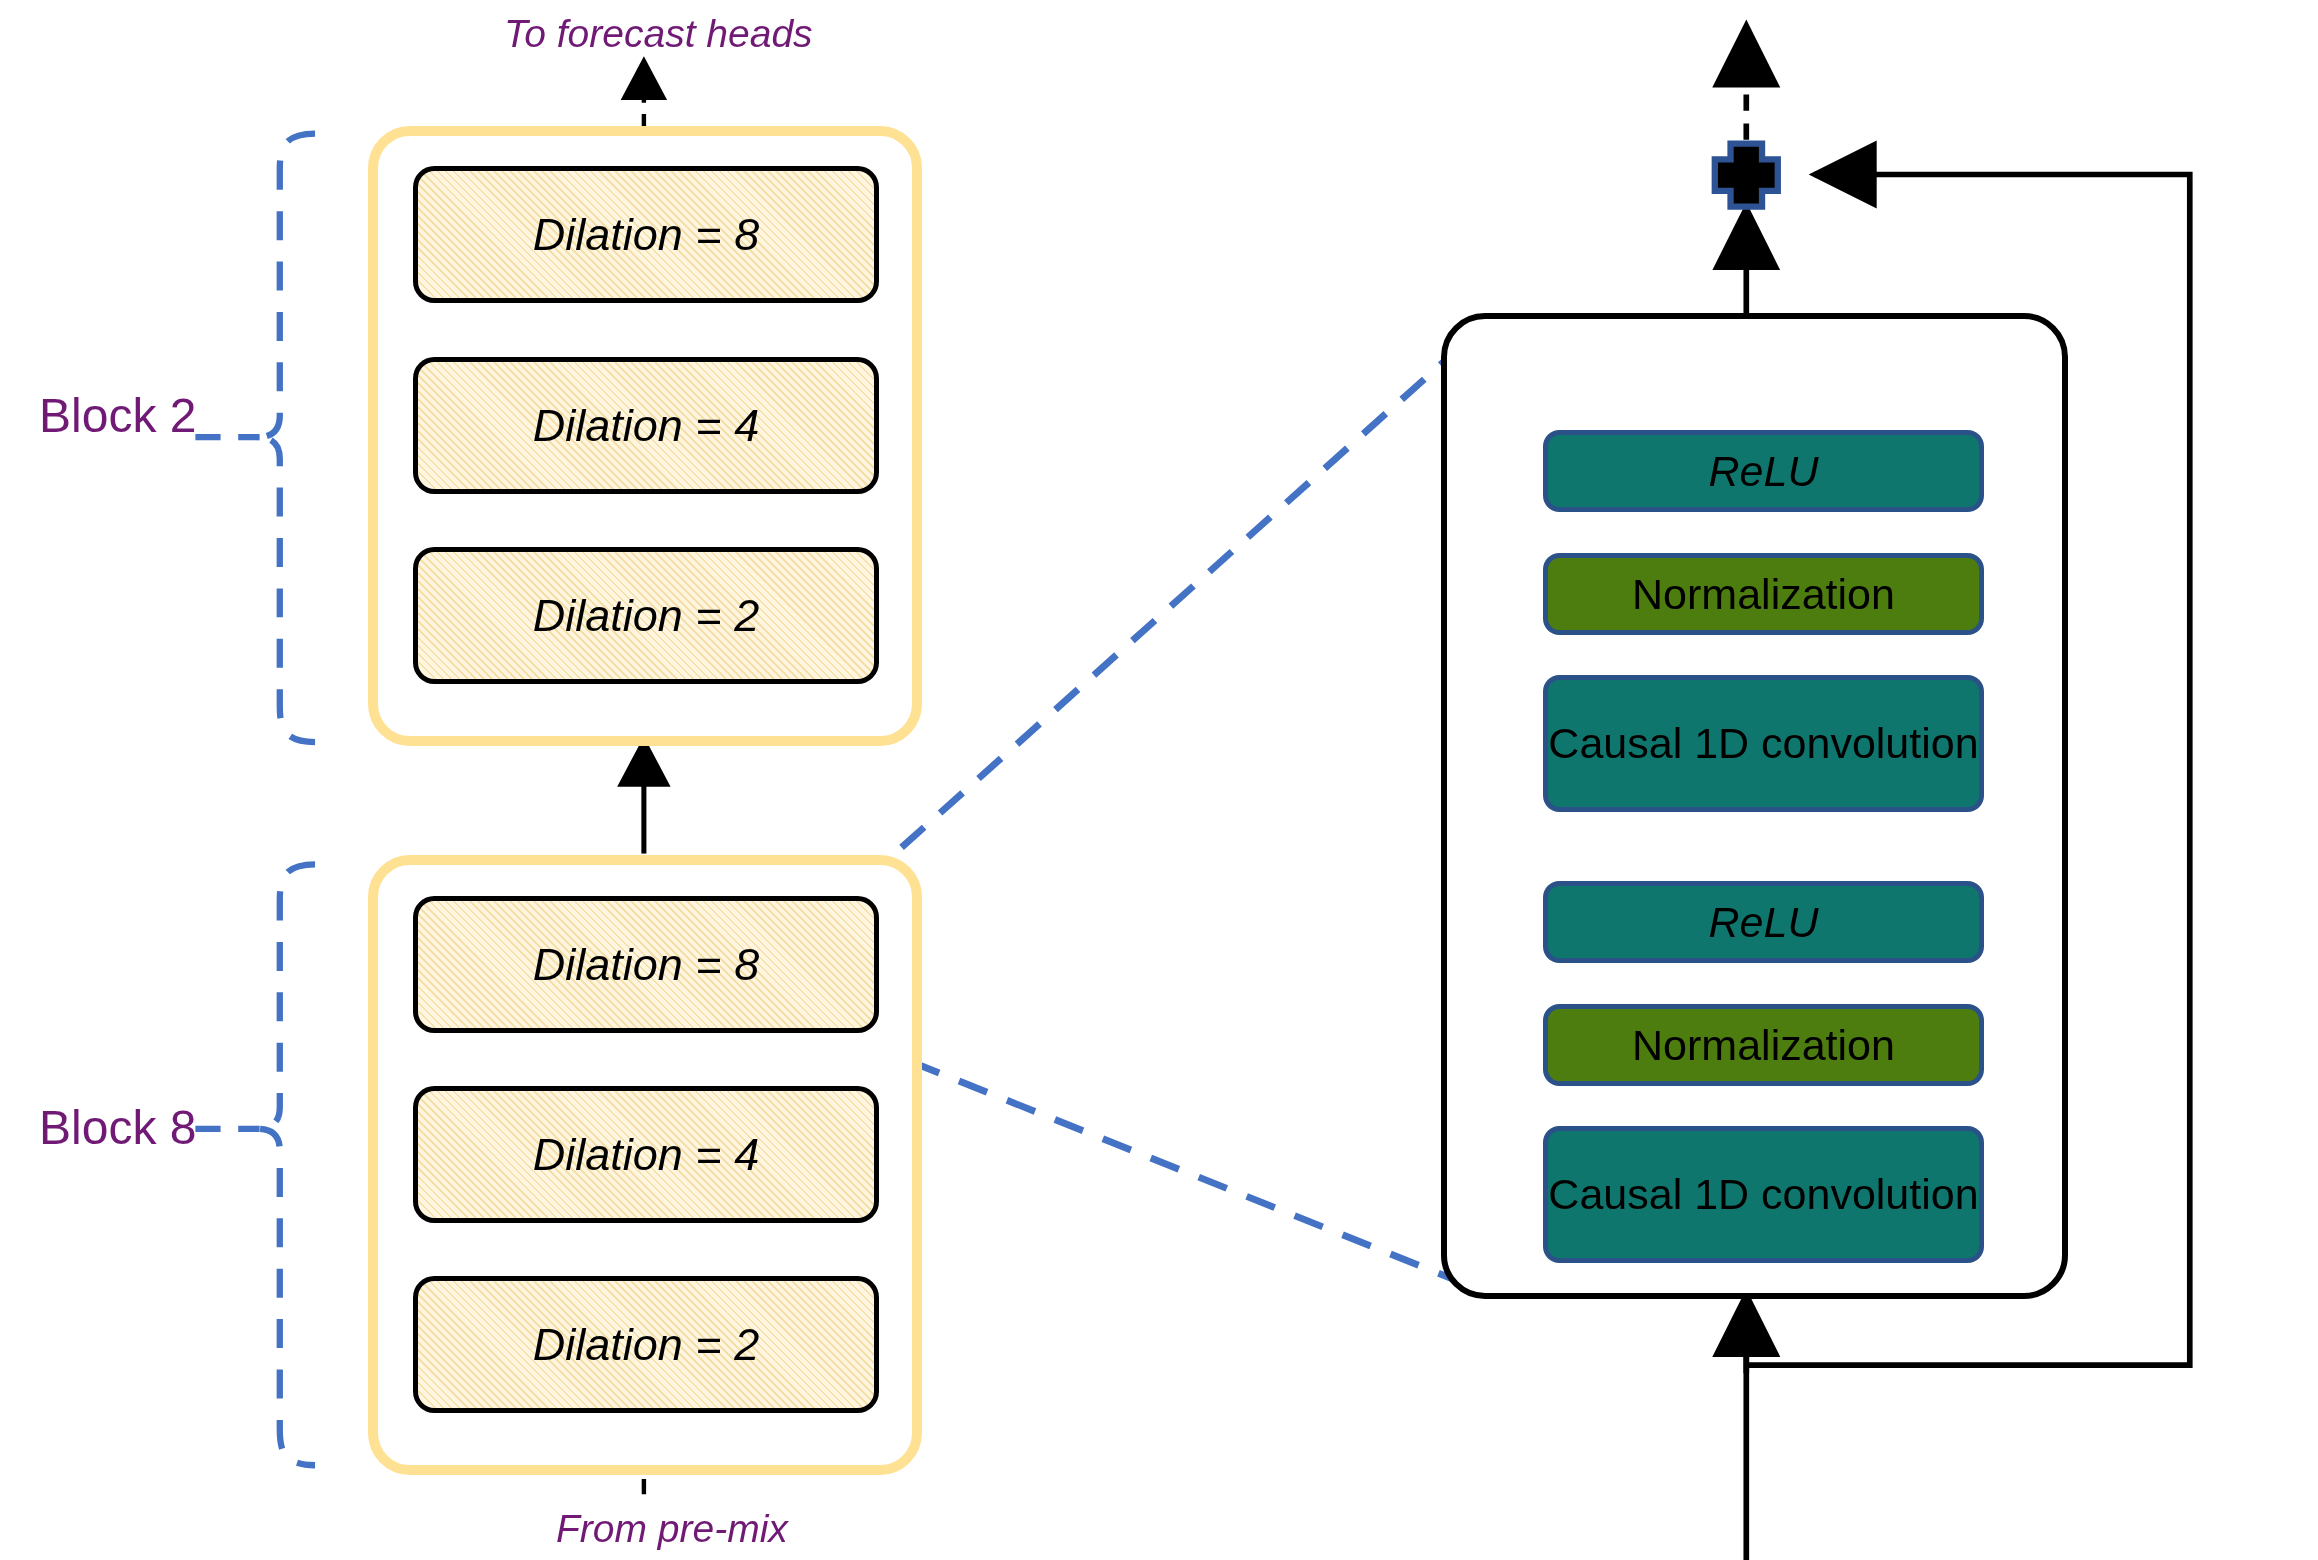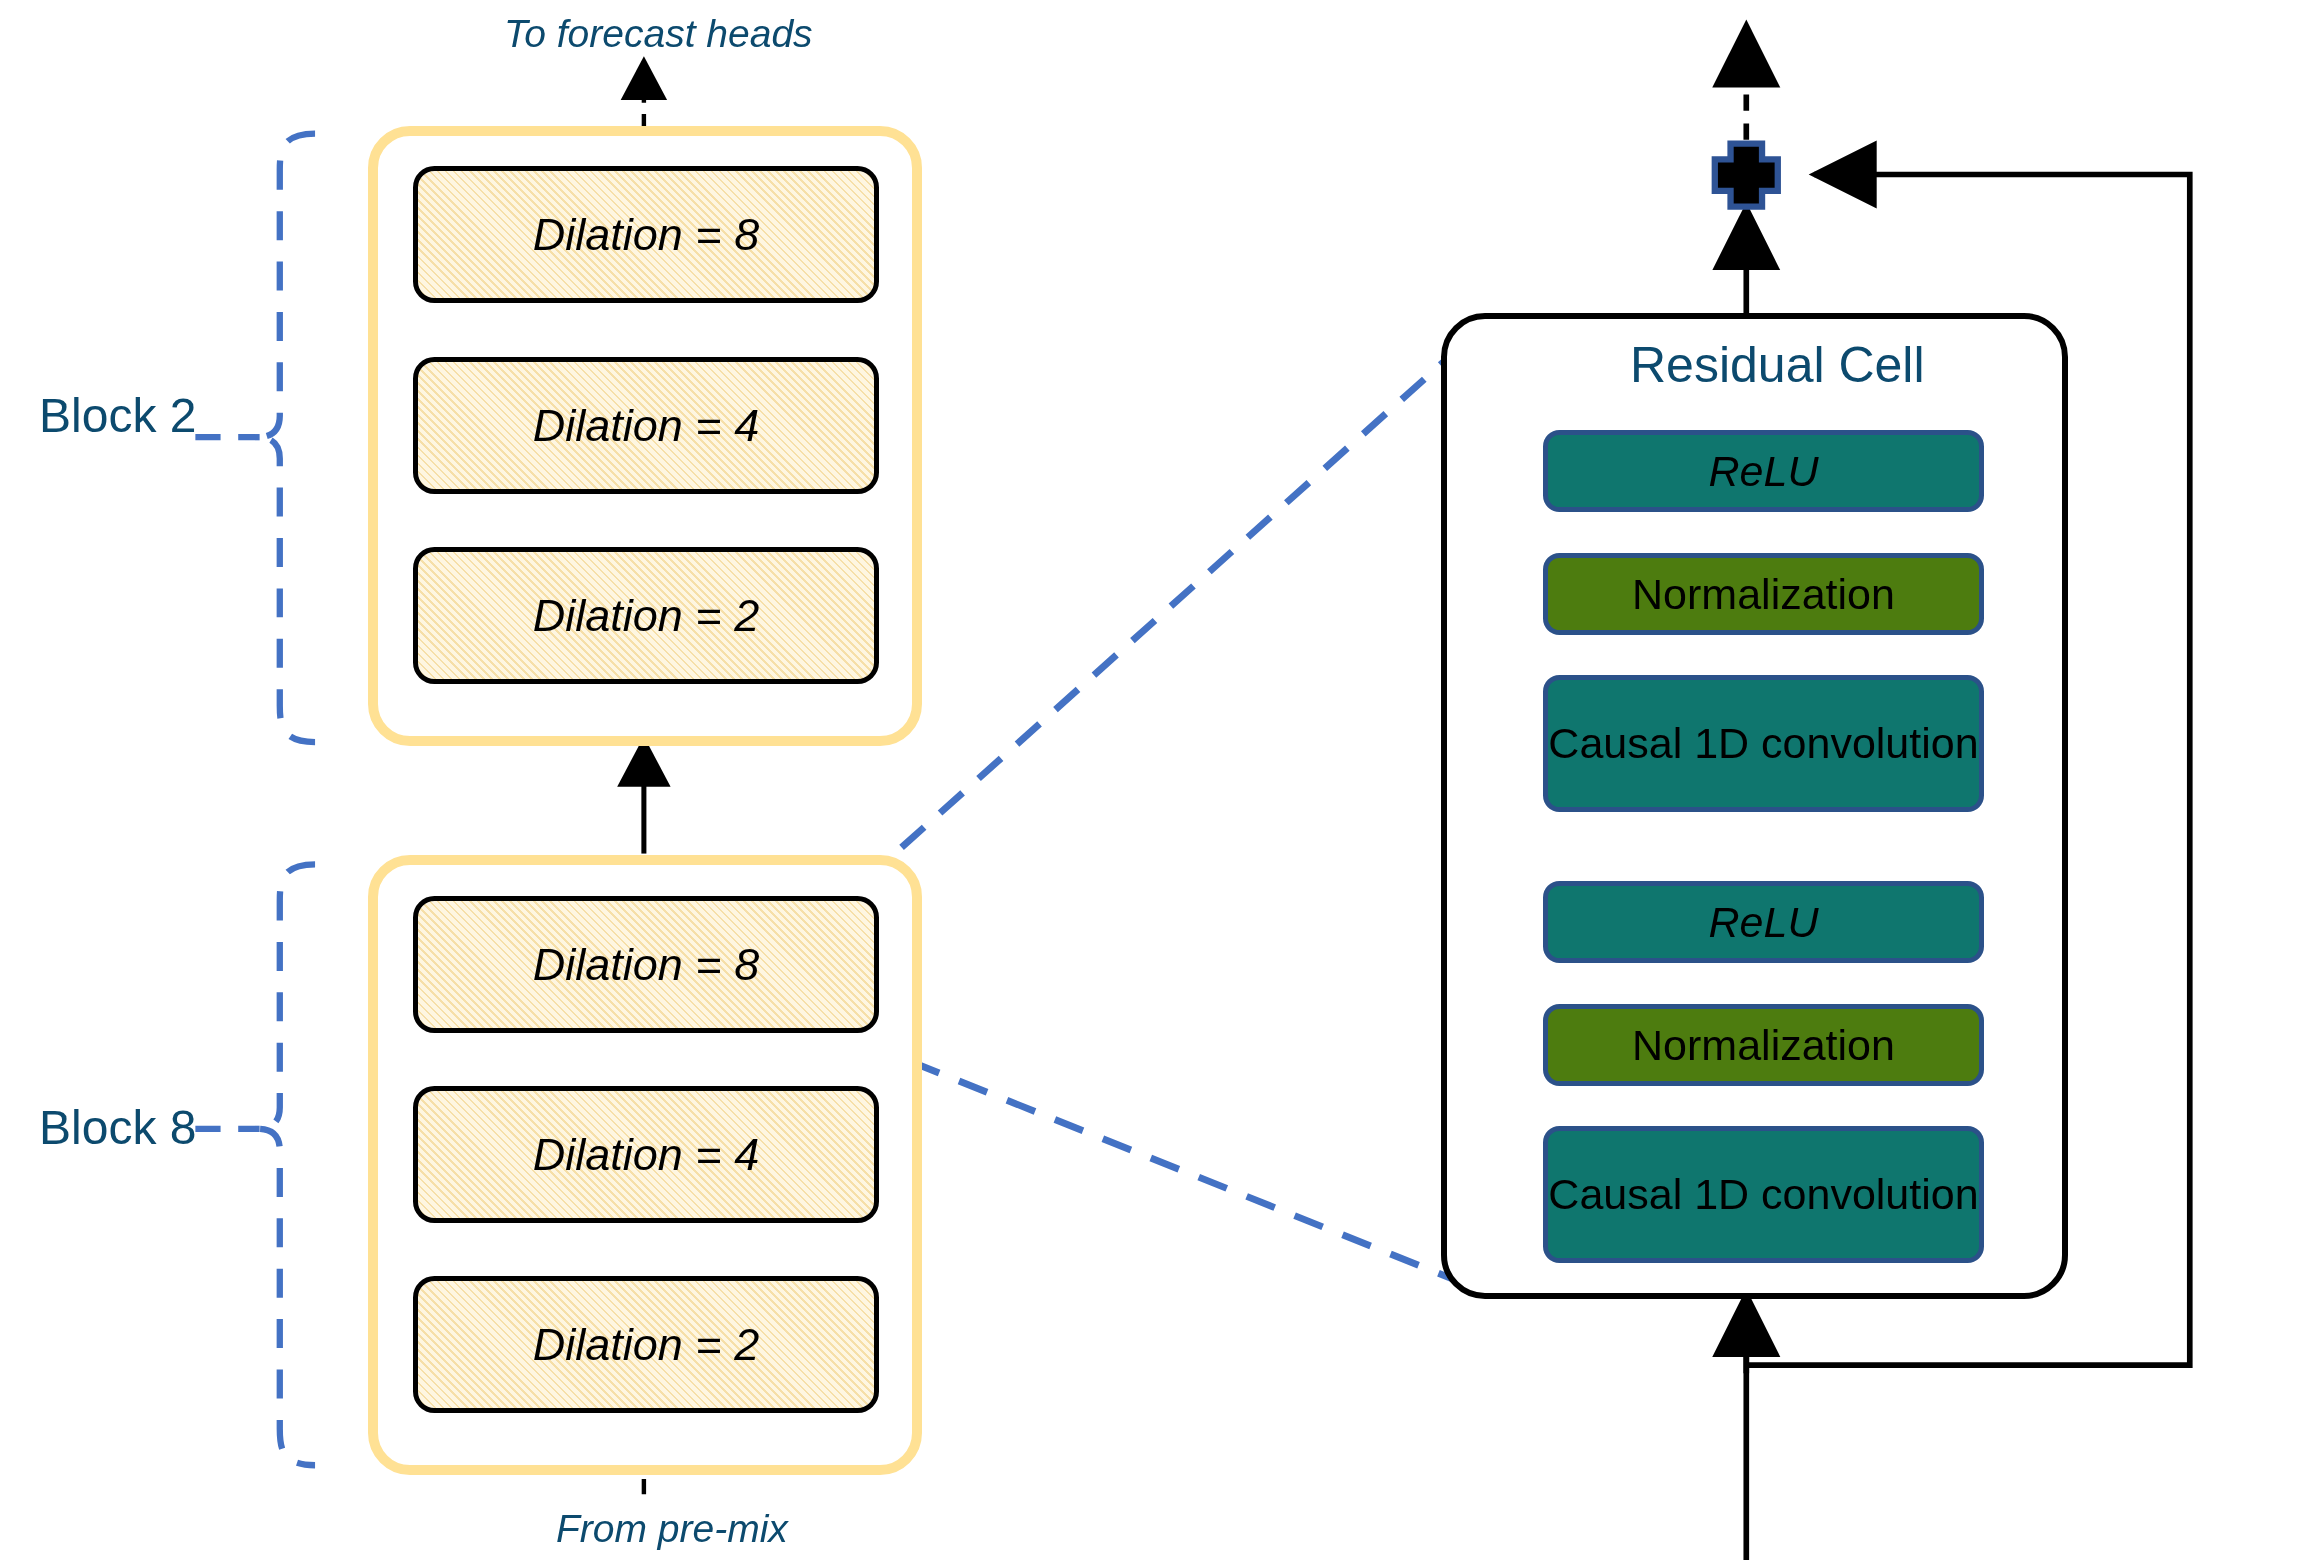--- a/index.html
+++ b/index.html
@@ -4,21 +4,21 @@
 <style>
   html,body{margin:0;padding:0;background:#ffffff;}
   body{
     font-family:"Liberation Sans", sans-serif;
     width:2319px;height:1561px;position:relative;overflow:hidden;
   }
   .stage{position:absolute;inset:0;width:2319px;height:1561px;}
   svg.layer{position:absolute;left:0;top:0;width:2319px;height:1561px;overflow:visible;}
 
   
-  .txt{position:absolute;white-space:nowrap;color:#0c4a6e;line-height:1;}
+  .txt{position:absolute;white-space:nowrap;color:#701a75;line-height:1;}
   .flow-label{font-size:39px;font-style:italic;}
   .block-label{font-size:48px;}
   .dil-label{font-size:45px;font-style:italic;}
   .cell-title{font-size:50px;}
   .cell-item-label{font-size:43px;}
 
   
   .block-container{
     position:absolute;
     border:10.7px solid #FFE194;
@@ -165,21 +165,20 @@
   </div>
 
   <div class="txt block-label" style="left:39px;top:392px;">Block 2</div>
   <div class="txt block-label" style="left:39px;top:1104px;">Block 8</div>
 
   <div class="txt flow-label" style="left:504px;top:14px;">To forecast heads</div>
   <div class="txt flow-label" style="left:556px;top:1509px;">From pre-mix</div>
 
   <div class="residual-cell" style="left:1441px;top:313px;width:627px;height:986px;"></div>
 
-  <div class="txt cell-title" style="left:1630px;top:340px;">Residual Cell</div>
 
   <div class="cell-row c-relu" style="left:1543px;top:430px;width:441px;height:82px;">
     <span class="cell-item-label">ReLU</span>
   </div>
   <div class="cell-row c-norm" style="left:1543px;top:553px;width:441px;height:82px;">
     <span class="cell-item-label">Normalization</span>
   </div>
   <div class="cell-row c-conv" style="left:1543px;top:675px;width:441px;height:137px;">
     <span class="cell-item-label">Causal 1D convolution</span>
   </div>

